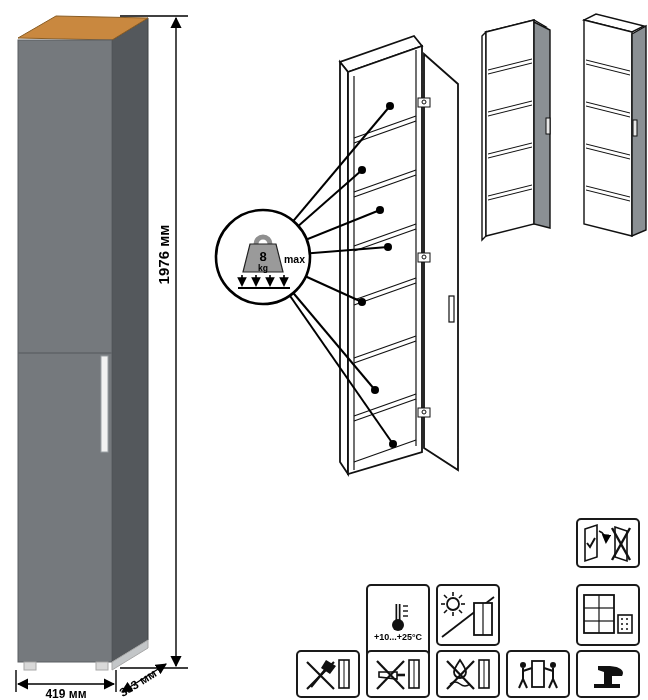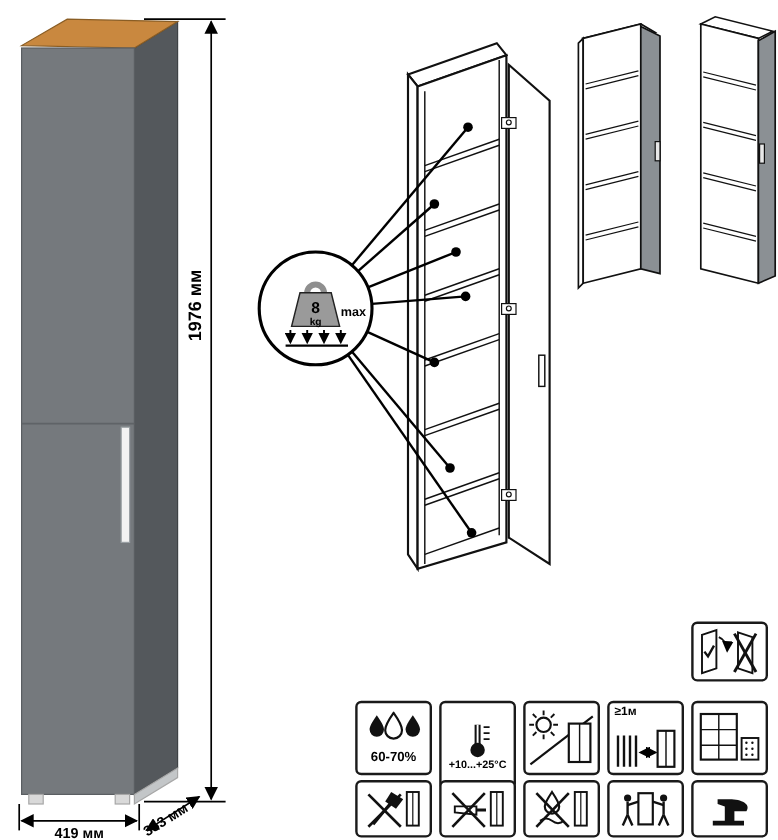--- a/index.html
+++ b/index.html
@@ -171,28 +171,20 @@
     <svg width="58" height="44" viewBox="0 0 58 44">
       <polygon points="6,8 18,4 18,36 6,40" fill="#fff" stroke="#111" stroke-width="1.6"></polygon>
       <path d="M20,10 A11,11 0 0 1 27,21" fill="none" stroke="#111" stroke-width="1.6" marker-end="url(#arrS)"></path>
       <polyline points="8,22 11,26 16,17" fill="none" stroke="#111" stroke-width="2"></polyline>
       <polygon points="36,6 48,10 48,40 36,36" fill="#fff" stroke="#111" stroke-width="1.6"></polygon>
       <line x1="33" y1="7" x2="51" y2="39" stroke="#111" stroke-width="2.4"></line>
       <line x1="51" y1="7" x2="33" y2="39" stroke="#111" stroke-width="2.4"></line>
     </svg>
   </div>
 
-  <div class="icon-box" style="left:296px;top:584px;width:64px;height:62px">
-    <svg width="56" height="32" viewBox="0 0 56 32">
-      <path d="M14,3 C10,9 8,12 8,15 A6,6 0 0 0 20,15 C20,12 18,9 14,3 Z" fill="#111"></path>
-      <path d="M28,1 C23,8 21,12 21,15.5 A7,7 0 0 0 35,15.5 C35,12 33,8 28,1 Z" fill="none" stroke="#111" stroke-width="1.8"></path>
-      <path d="M44,3 C40,9 38,12 38,15 A6,6 0 0 0 50,15 C50,12 48,9 44,3 Z" fill="#111"></path>
-    </svg>
-    <span class="icon-label">60-70%</span>
-  </div>
 
   <div class="icon-box" style="left:366px;top:584px;width:64px;height:74px">
     <svg width="56" height="32" viewBox="0 0 56 32">
       <line x1="28" y1="4" x2="28" y2="20" stroke="#111" stroke-width="5"></line>
       <line x1="28" y1="4" x2="28" y2="20" stroke="#fff" stroke-width="1.6"></line>
       <circle cx="28" cy="25" r="6" fill="#111"></circle>
       <line x1="33" y1="6" x2="38" y2="6" stroke="#111" stroke-width="1.4"></line>
       <line x1="33" y1="11" x2="38" y2="11" stroke="#111" stroke-width="1.4"></line>
       <line x1="33" y1="16" x2="38" y2="16" stroke="#111" stroke-width="1.4"></line>
     </svg>
@@ -211,34 +203,20 @@
           <line x1="19" y1="19" x2="22" y2="22"></line>
         <line x1="22" y1="4" x2="19" y2="7"></line>
           <line x1="7" y1="19" x2="4" y2="22"></line>
       </g>
       <line x1="2" y1="46" x2="54" y2="6" stroke="#111" stroke-width="1.8"></line>
       <rect x="34" y="12" width="18" height="32" fill="#fff" stroke="#111" stroke-width="1.8"></rect>
       <line x1="43" y1="12" x2="43" y2="44" stroke="#111" stroke-width="1.2"></line>
     </svg>
   </div>
 
-  <div class="icon-box" style="left:506px;top:584px;width:64px;height:62px">
-    <span class="corner-label">≥1м</span>
-    <svg width="56" height="46" viewBox="0 0 56 46" style="margin-top:10px">
-      <g stroke="#111" stroke-width="2">
-        <line x1="5" y1="16" x2="5" y2="42"></line>
-          <line x1="10" y1="16" x2="10" y2="42"></line>
-        <line x1="15" y1="16" x2="15" y2="42"></line>
-          <line x1="20" y1="16" x2="20" y2="42"></line>
-      </g>
-      <line x1="24" y1="30" x2="36" y2="30" stroke="#111" stroke-width="1.6" marker-start="url(#arrS)" marker-end="url(#arrS)"></line>
-      <rect x="38" y="12" width="14" height="30" fill="#fff" stroke="#111" stroke-width="1.8"></rect>
-      <line x1="45" y1="12" x2="45" y2="42" stroke="#111" stroke-width="1.2"></line>
-    </svg>
-  </div>
 
   <div class="icon-box" style="left:576px;top:584px;width:64px;height:62px">
     <svg width="56" height="48" viewBox="0 0 56 48">
       <rect x="4" y="4" width="30" height="38" fill="#fff" stroke="#111" stroke-width="1.8"></rect>
       <line x1="19" y1="4" x2="19" y2="42" stroke="#111" stroke-width="1.2"></line>
       <line x1="4" y1="17" x2="34" y2="17" stroke="#111" stroke-width="1.2"></line>
       <line x1="4" y1="30" x2="34" y2="30" stroke="#111" stroke-width="1.2"></line>
       <rect x="38" y="24" width="14" height="18" fill="#fff" stroke="#111" stroke-width="1.6"></rect>
       <g fill="#111">
         <circle cx="42" cy="28" r="1"></circle>

